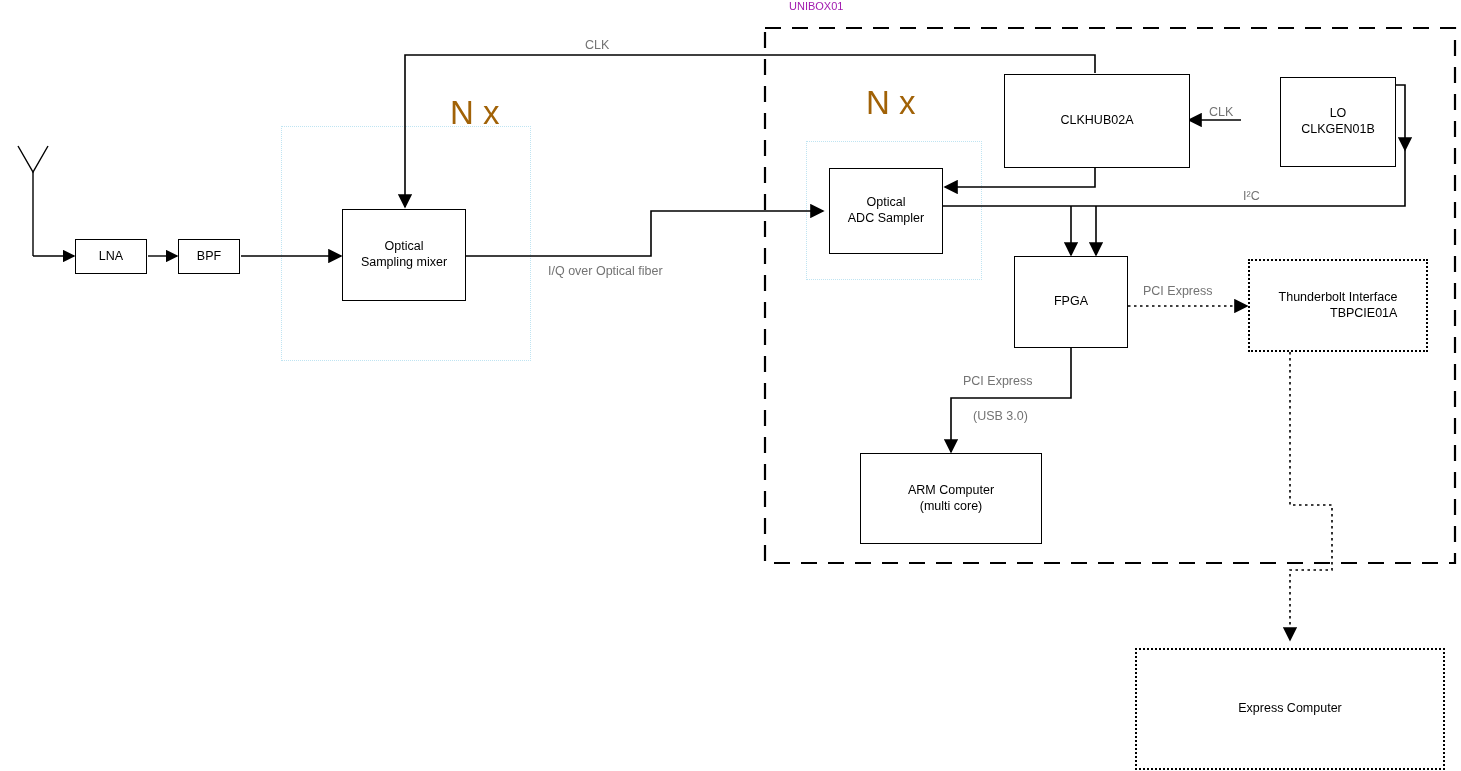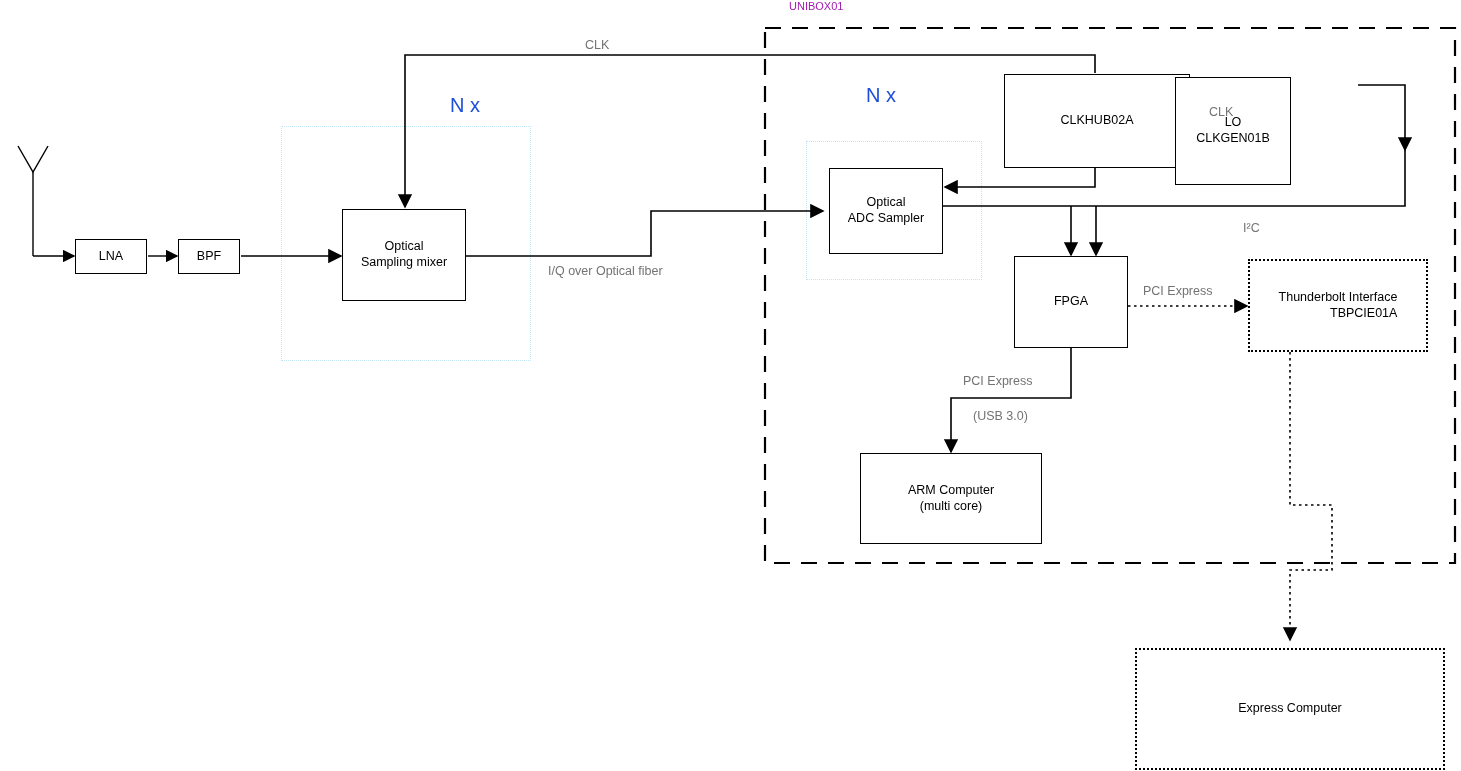--- a/index.html
+++ b/index.html
@@ -49,22 +49,22 @@
     color: #737373;
   }
   .nx-region {
     position: absolute;
     box-sizing: border-box;
     border: 1.5px dotted #bfe4f2;
     background: transparent;
   }
   .nx-label {
     position: absolute;
-    font-size: 20px;
-    color: #1d4ed8;
+    font-size: 33px;
+    color: #a16207;
     font-family: "Liberation Sans", sans-serif;
   }
   .unibox-label {
     position: absolute;
     font-size: 11px;
     color: #a21caf;
   }
 </style>
 </head>
 <body>
@@ -125,38 +125,38 @@
   <div class="box" style="left:178px; top:239px; width:62px; height:35px;">BPF</div>
 
   <div class="box" style="left:342px; top:209px; width:124px; height:92px;">Optical
 Sampling mixer</div>
 
   <div class="box" style="left:829px; top:168px; width:114px; height:86px;">Optical
 ADC Sampler</div>
 
   <div class="box" style="left:1004px; top:74px; width:186px; height:94px;">CLKHUB02A</div>
 
-  <div class="box" style="left:1175px; top:77px; width:116px; height:108px;">LO
+  <div class="box" style="left:1280px; top:77px; width:116px; height:90px;">LO
 CLKGEN01B</div>
 
   <div class="box" style="left:1014px; top:256px; width:114px; height:92px;">FPGA</div>
 
   <div class="box dotted" style="left:1248px; top:259px; width:180px; height:93px;text-align:right;">Thunderbolt Interface
 TBPCIE01A</div>
 
   <div class="box" style="left:860px; top:453px; width:182px; height:91px;">ARM Computer
 (multi core)</div>
 
   <div class="box dotted" style="left:1135px; top:648px; width:310px; height:122px;">Express Computer</div>
 
   <div class="label" style="left:585px; top:38px;">CLK</div>
 
   <div class="label" style="left:1209px; top:105px;">CLK</div>
 
-  <div class="label" style="left:1243px; top:189px;margin-top:32px;">I²C</div>
+  <div class="label" style="left:1243px; top:189px;">I²C</div>
 
   <div class="label" style="left:548px; top:264px;">I/Q over Optical fiber</div>
 
   <div class="label" style="left:1143px; top:284px;">PCI Express</div>
 
   <div class="label" style="left:963px; top:374px;">PCI Express</div>
 
   <div class="label" style="left:973px; top:409px;">(USB 3.0)</div>
 
 </div>

